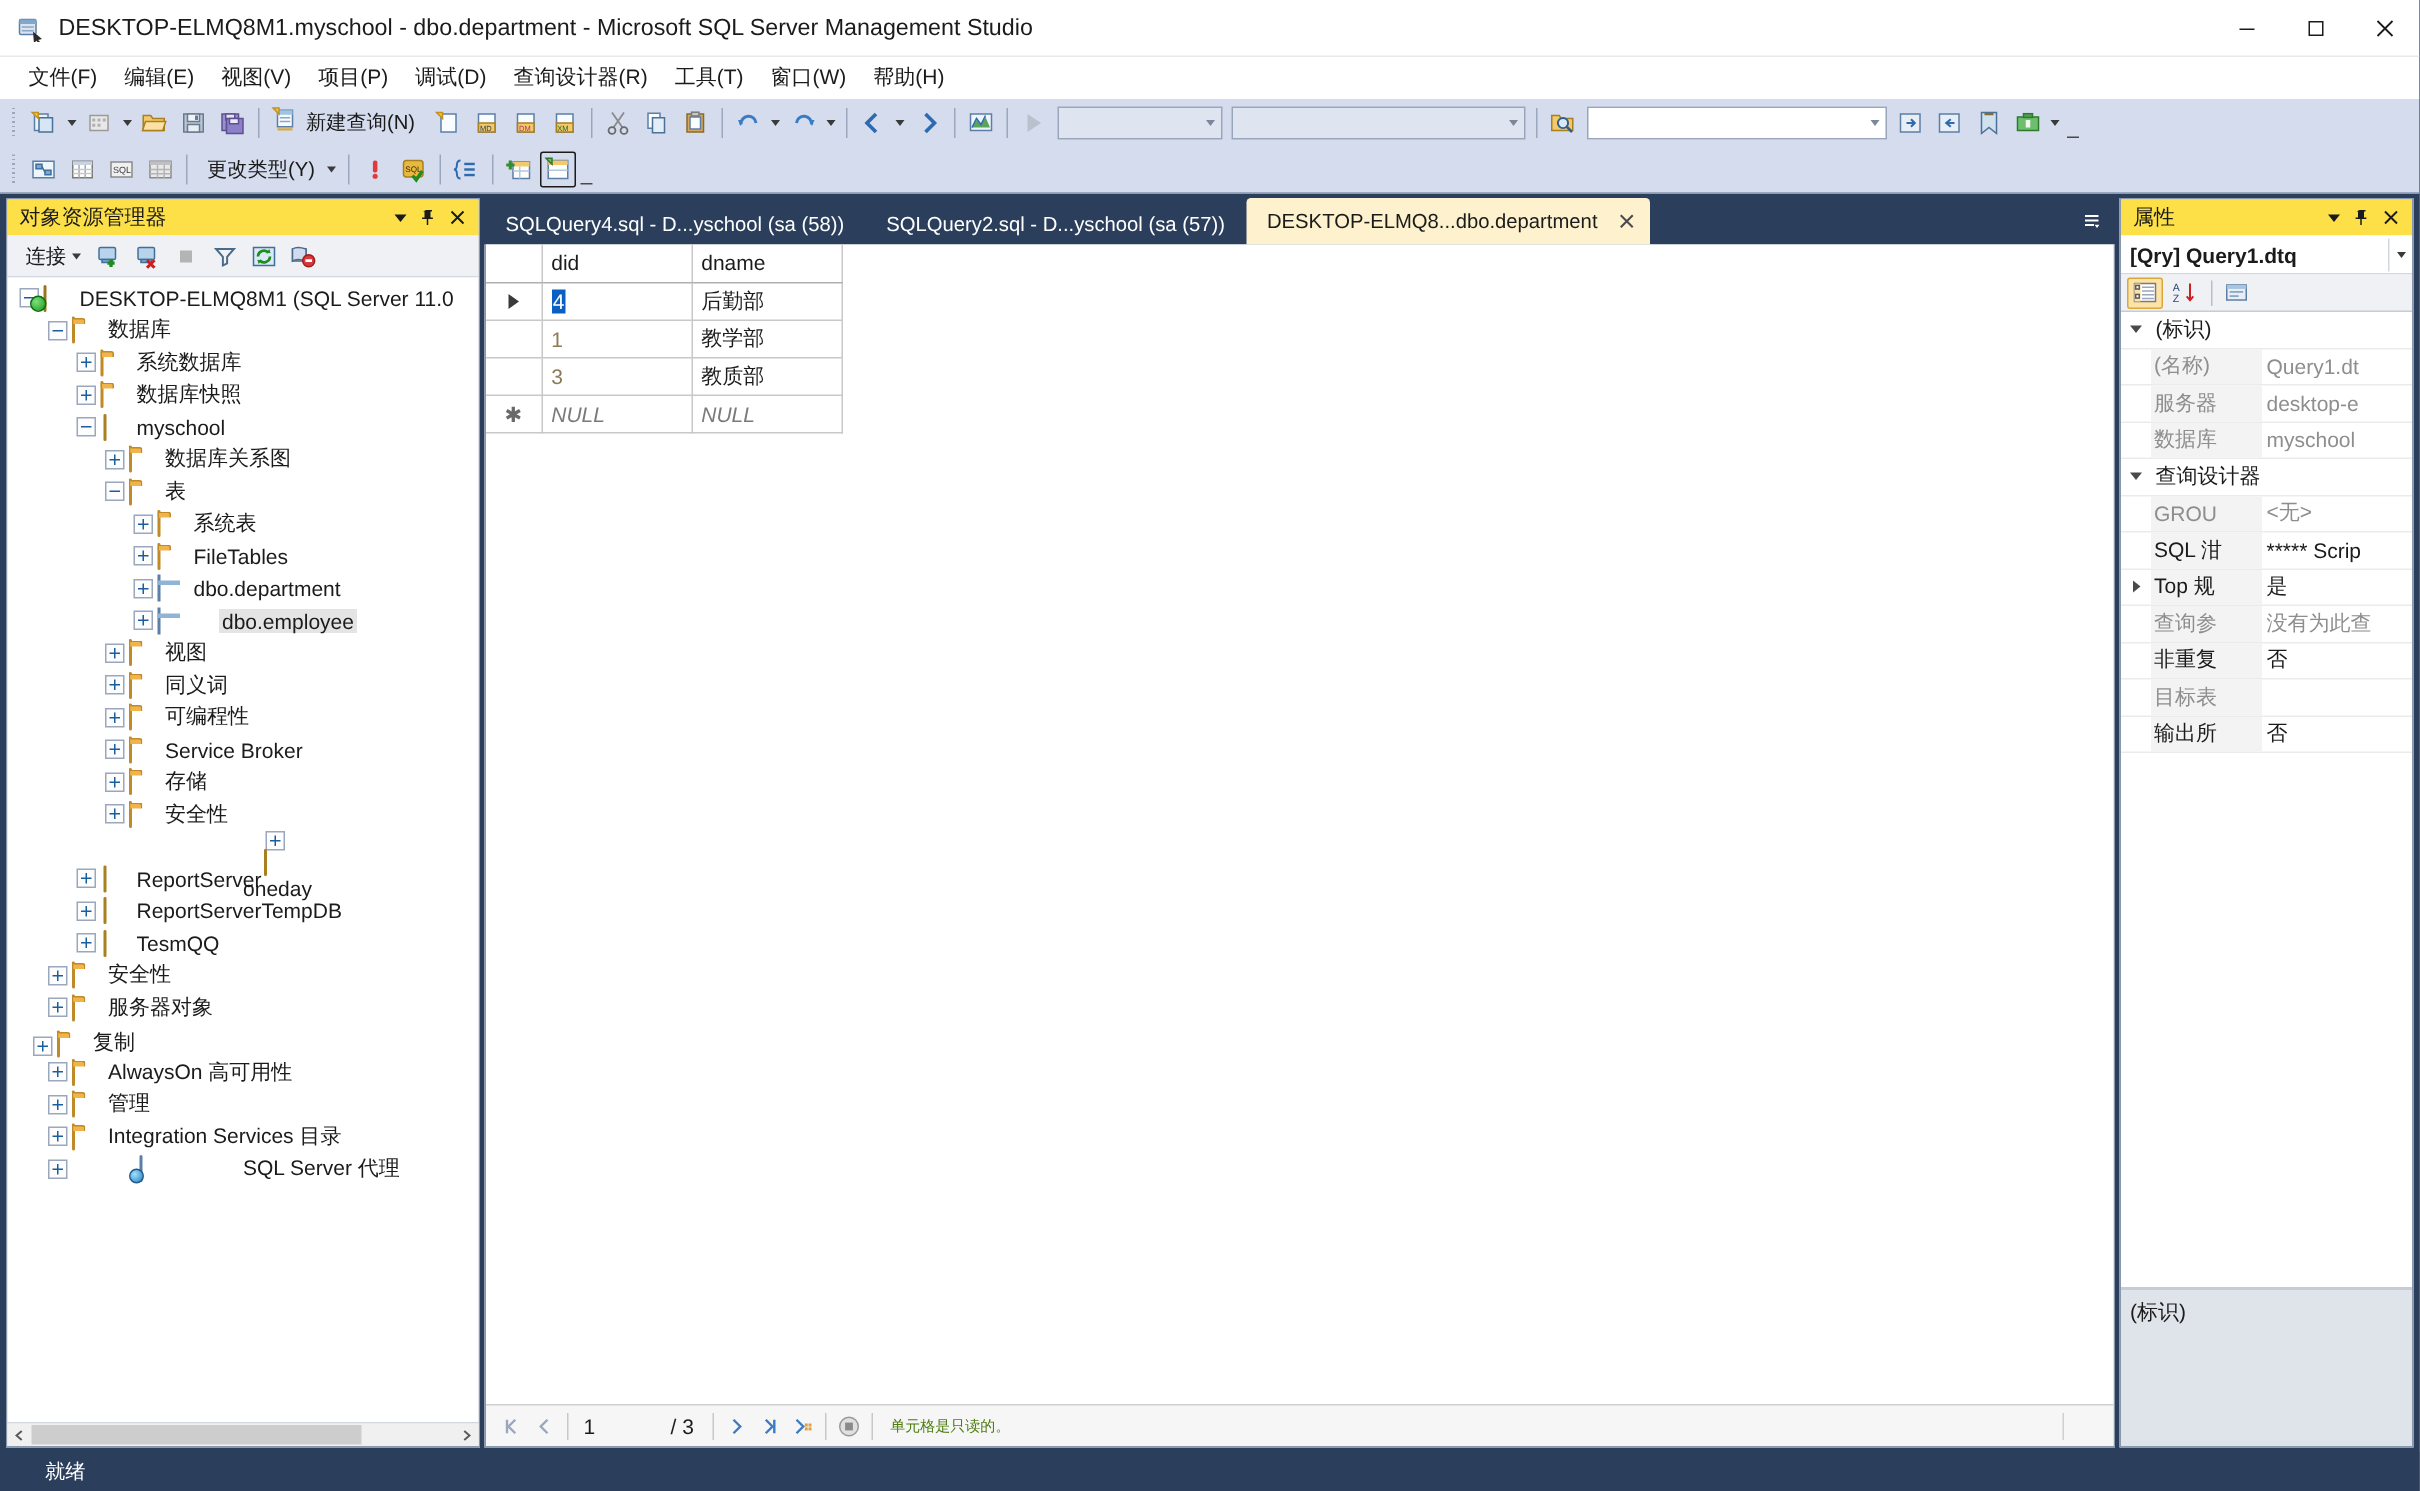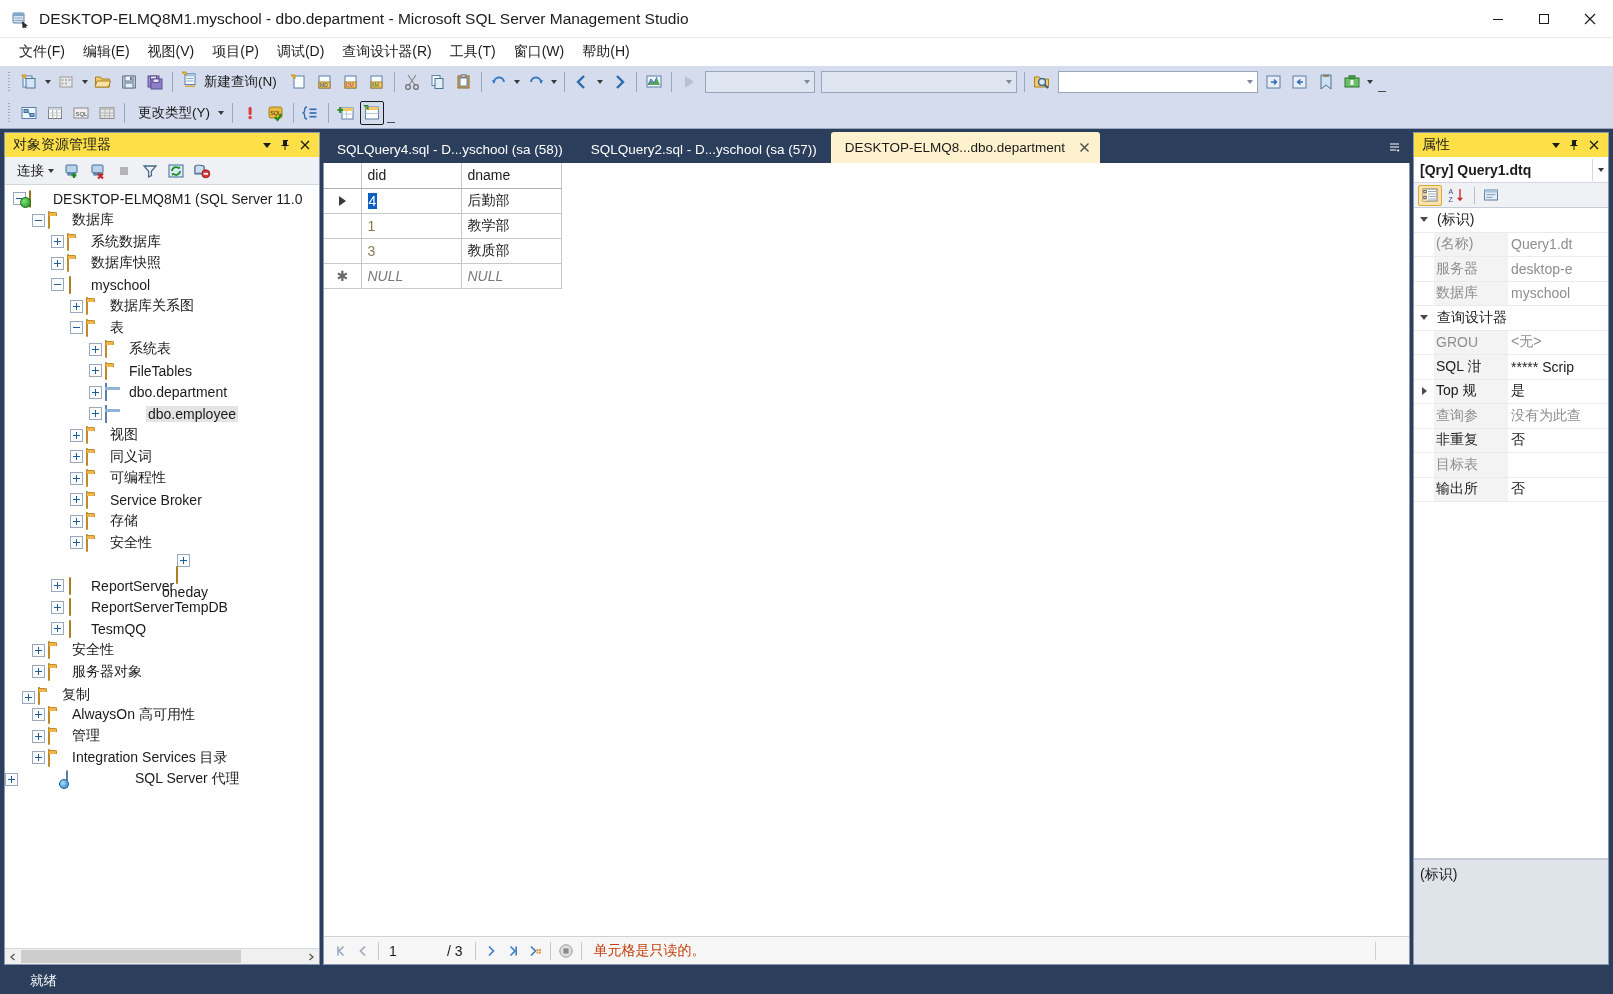--- a/index.html
+++ b/index.html
@@ -132,21 +132,21 @@
   .cell-null { color: #7a7a7a; font-style: italic; }
   .cell-dark { color: #1b1b1b; }
 
   .navbar { height: 28px; flex: 0 0 28px; background: #f6f6f6; border-top: 1px solid #d0d0d0;
     display: flex; align-items: center; padding-left: 6px; gap: 0; }
   .nav-btn { width: 22px; height: 22px; display: flex; align-items: center; justify-content: center; }
   .nav-input { width: 64px; height: 20px; border: none; background: transparent; font-size: 14px;
     color: #1b1b1b; padding-left: 6px; outline: none; font-family: inherit; }
   .nav-total { font-size: 14px; color: #1b1b1b; padding: 0 8px 0 0; white-space: nowrap; }
   .nav-sep { width: 1px; height: 18px; background: #c8c8c8; margin: 0 4px; }
-  .nav-msg { font-size: 14px; color: #c2410c; padding-left: 8px; white-space: nowrap; }
+  .nav-msg { font-size: 10px; color: #4d7c0f; padding-left: 8px; white-space: nowrap; }
   .nav-right-gap { margin-left: auto; width: 34px; height: 18px; border-left: 1px solid #d0d0d0; }
 
   
   .props { width: 196px; flex: 0 0 196px; margin: 3px 4px 3px 3px; display: flex; flex-direction: column;
     background: #ffffff; border: 1px solid #8a98ae; }
   .props-combo { height: 26px; display: flex; align-items: center; padding-left: 6px; background: #ffffff;
     border-bottom: 1px solid #d3d8e0; }
   .props-combo-text { font-size: 14px; font-weight: bold; color: #1b1b1b; white-space: nowrap; overflow: hidden; }
   .props-combo-btn { margin-left: auto; width: 16px; height: 22px; display: flex; align-items: center; justify-content: center;
     background: #ffffff; border-left: 1px solid #d3d8e0; }
@@ -709,21 +709,21 @@
           <div class="tnode" style="padding-left: 27px;">
             <span class="expander plus"></span>
             <span class="ticon"><span class="ico-folder"></span></span>
             <span class="tlabel">管理</span>
           </div>
           <div class="tnode" style="padding-left: 27px;">
             <span class="expander plus"></span>
             <span class="ticon"><span class="ico-folder"></span></span>
             <span class="tlabel">Integration Services 目录</span>
           </div>
-          <div class="tnode" style=" gap: 45px;">
+          <div class="tnode" style="padding-left: 27px; gap: 45px;">
             <span class="expander plus"></span>
             <span class="ticon"><span class="ico-agent"></span></span>
             <span class="tlabel">SQL Server 代理</span>
           </div>
         </div>
       <div class="oe-scroll-h">
         <div class="sc-arrow">
           <svg width="8" height="8" viewBox="0 0 8 8">
               <path d="M5.5 1 L2 4 L5.5 7" stroke="#5a5a5a" stroke-width="1.3" fill="none"></path>
             </svg>

